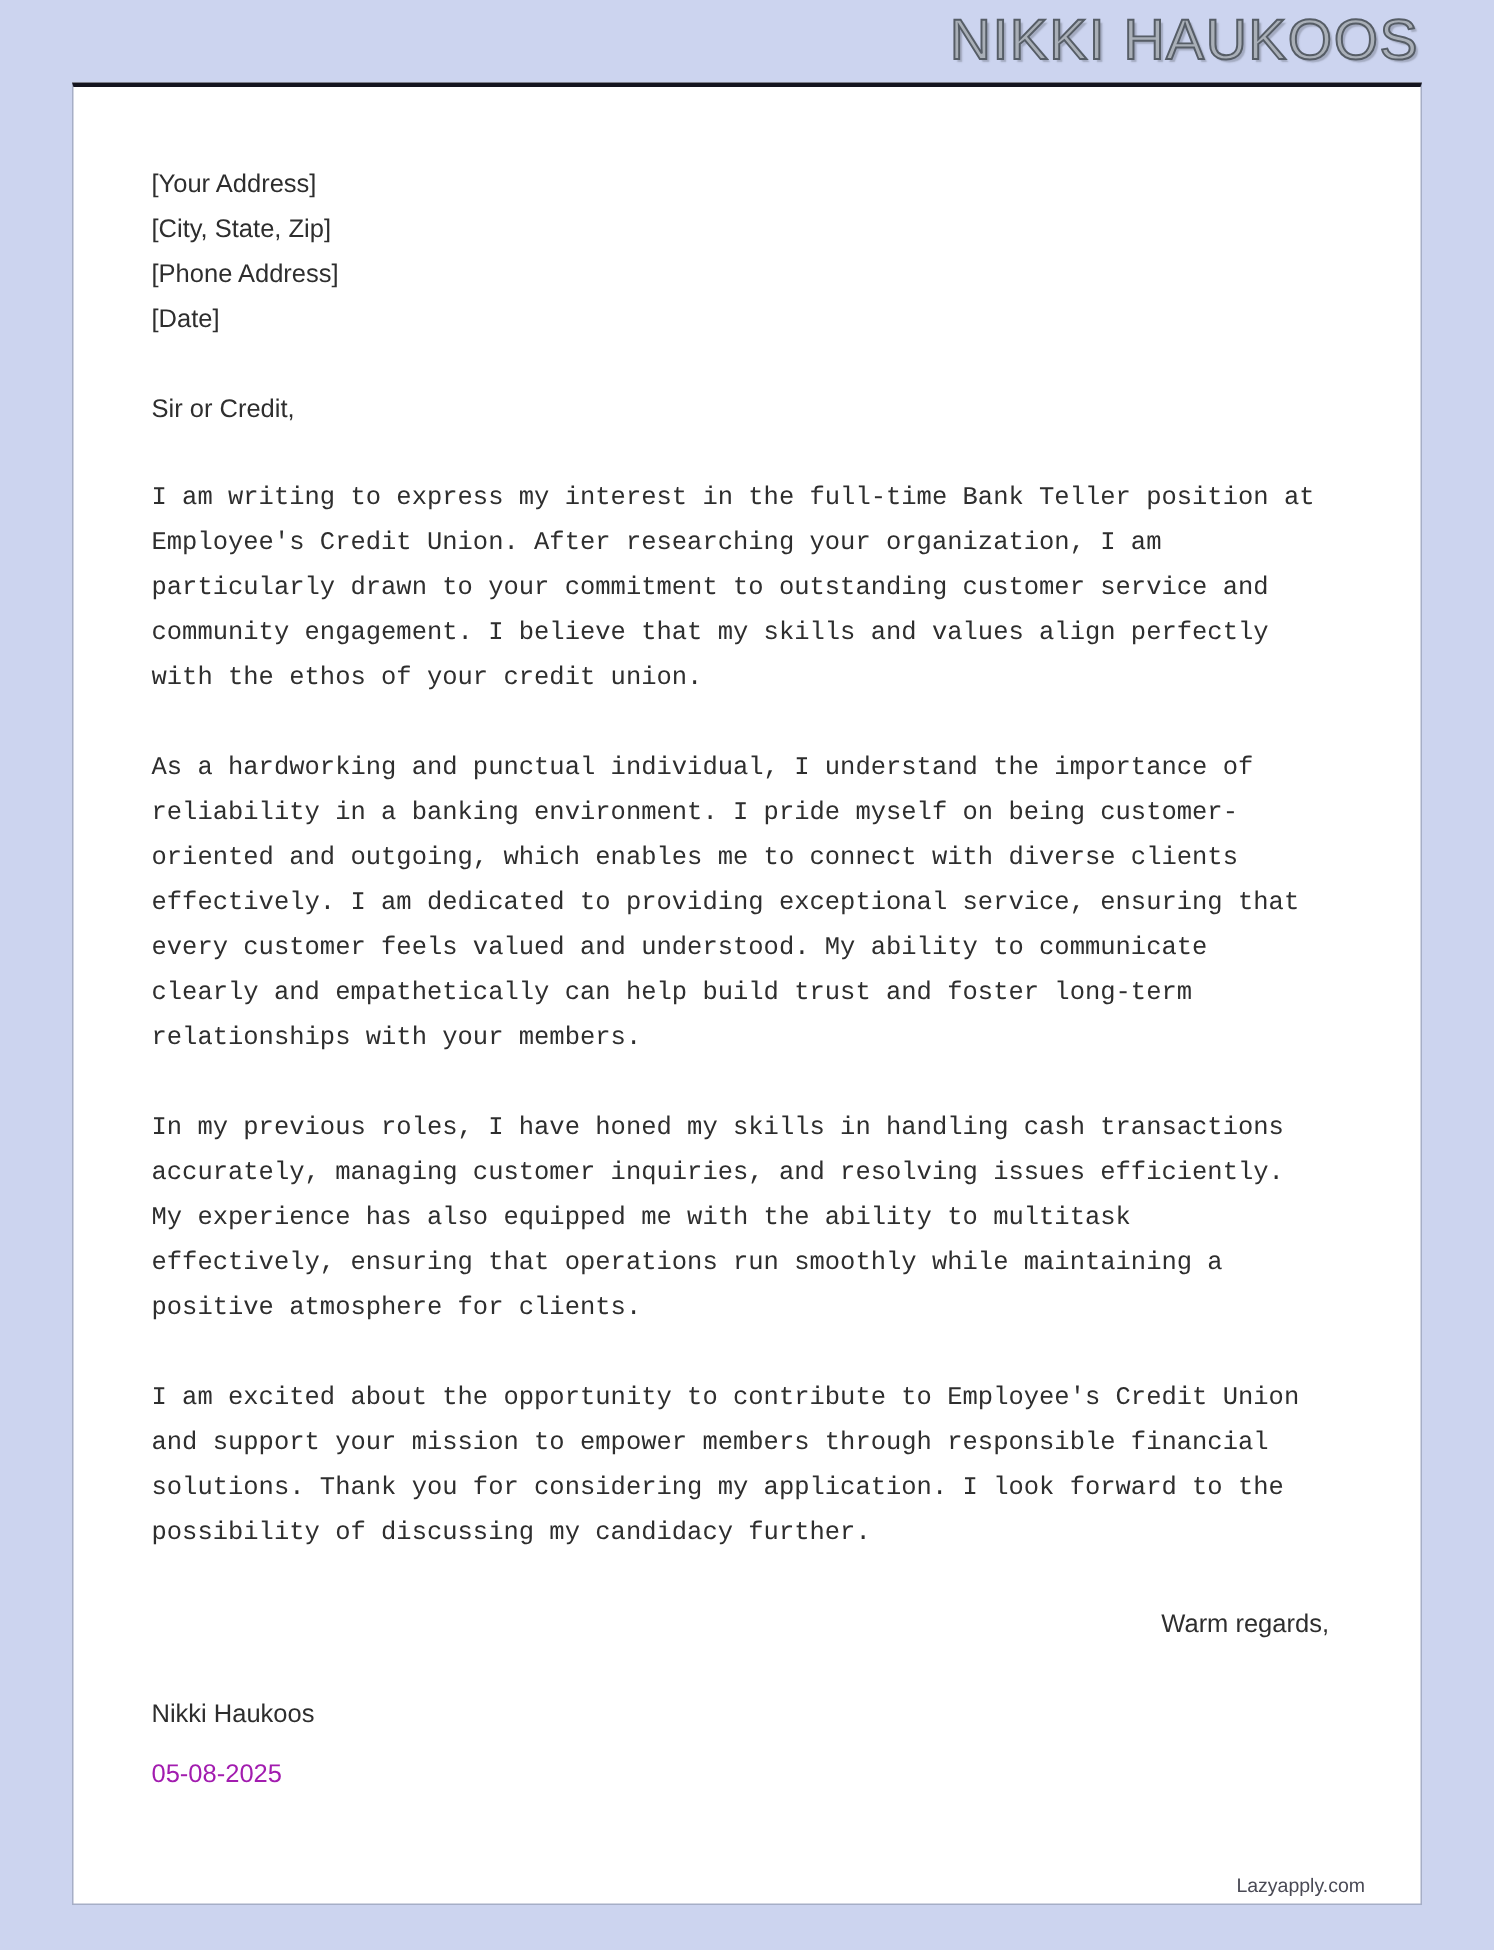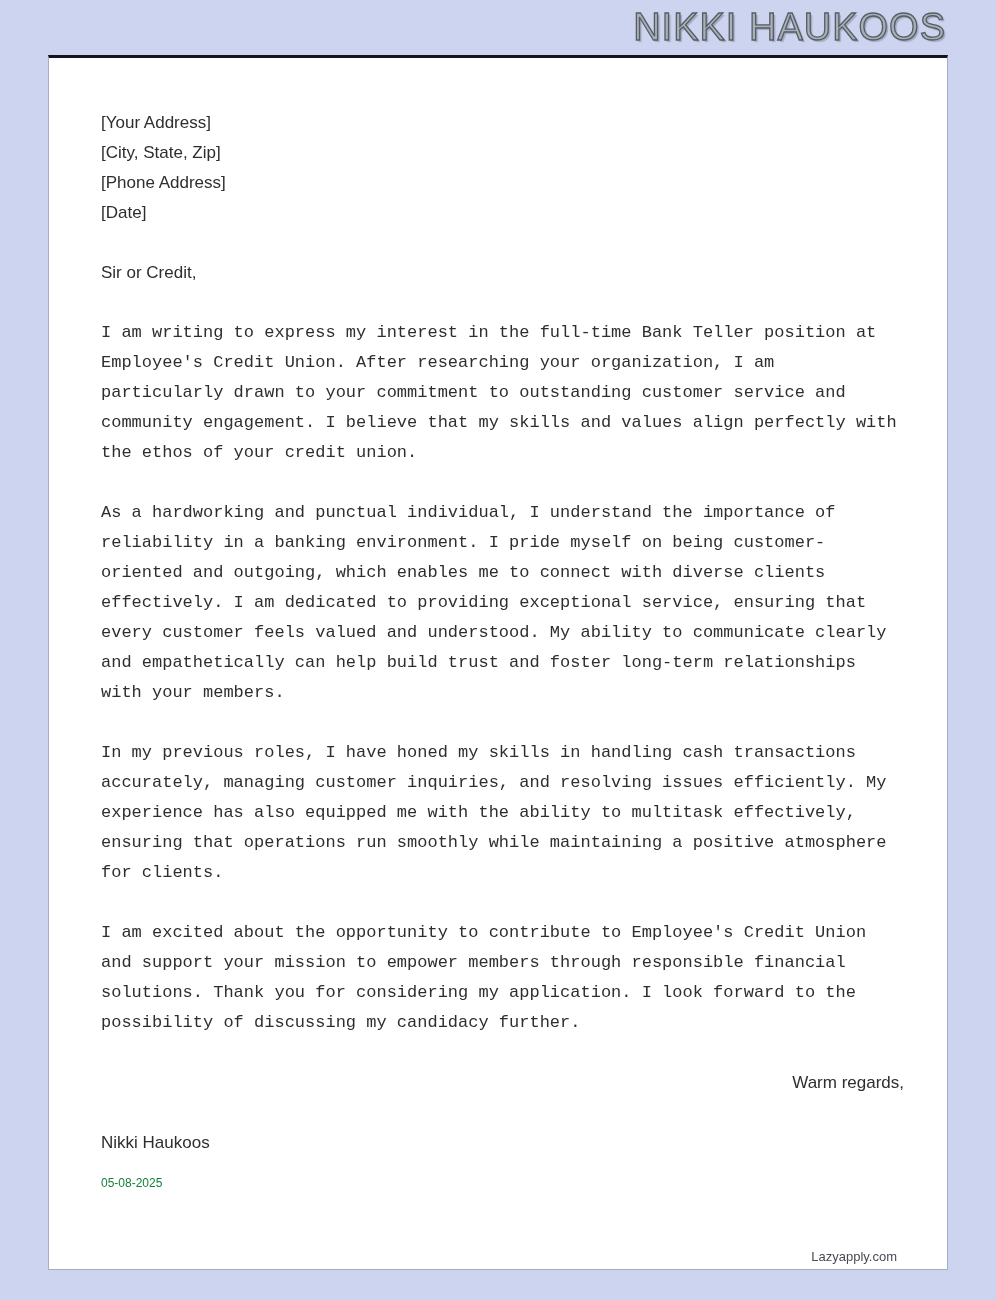--- a/index.html
+++ b/index.html
@@ -25,40 +25,40 @@
   }
   .page {
     position: absolute;
     left: 48px;
     top: 55px;
     width: 900px;
     height: 1215px;
     background: #ffffff;
     border: 1px solid #a6aec6;
     border-top: 3px solid #14141f;
-    padding: 50px 43px 0 52px;
+    padding: 50px 61px 0 52px;
   }
   .letter {
     color: #2e2e2e;
     font-size: 17px;
     line-height: 30px;
   }
   .block { margin-bottom: 30px; }
   .address-block .line { white-space: nowrap; }
   .para { margin-bottom: 30px; font-family: Liberation Mono, monospace; }
   .closing { margin-bottom: 30px; text-align: right; }
   .signature { margin-bottom: 10px; }
   .date {
-    color: #15803d;
-    font-size: 12px;
+    color: #a21caf;
+    font-size: 17px;
     line-height: 30px;
   }
   .watermark {
     position: absolute;
-    right: 50px;
+    right: 37px;
     bottom: 5px;
     font-size: 13px;
     color: #4a4a55;
   }
 </style>
 </head>
 <body>
 
 <div class="header">
   <div class="header-name">NIKKI HAUKOOS</div>

